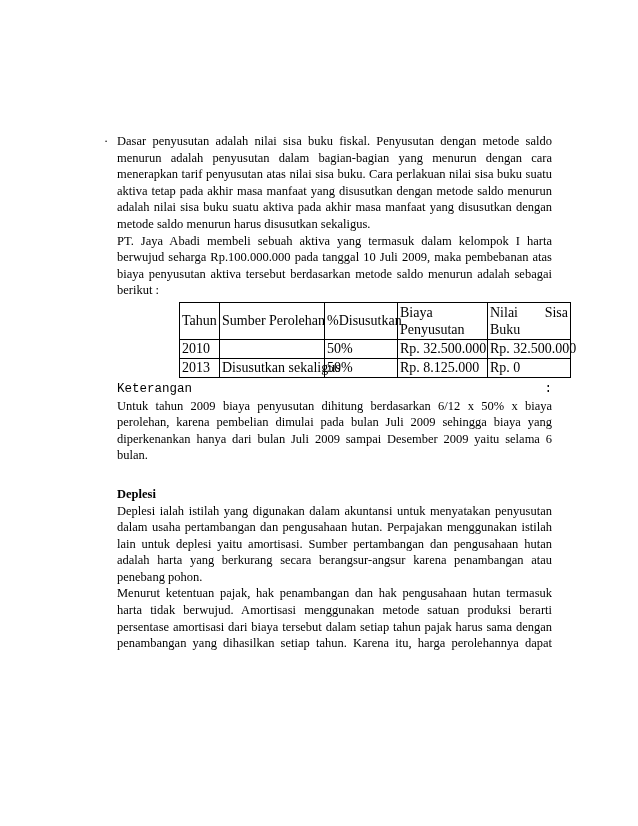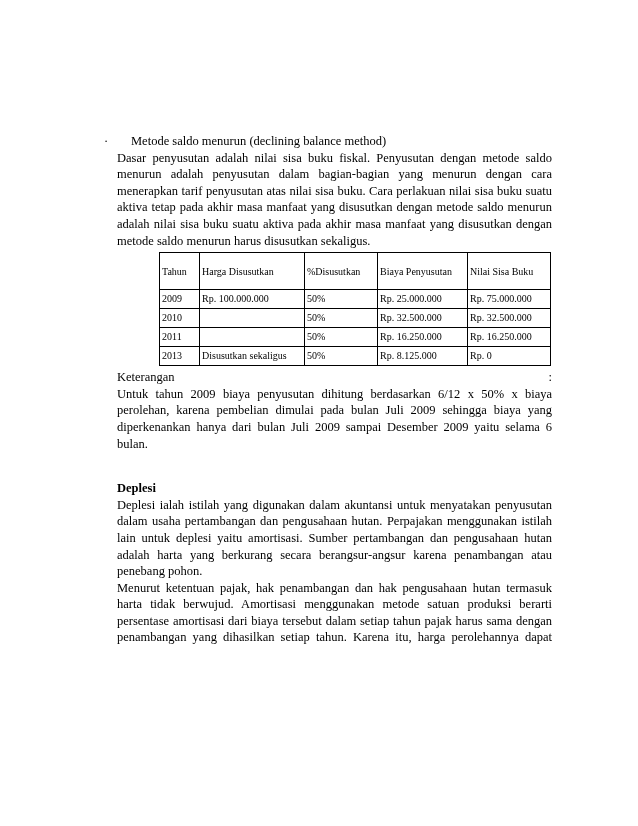--- a/index.html
+++ b/index.html
@@ -12,87 +12,73 @@
   .content {
     position:absolute; left:117px; top:133px; width:435px;
     line-height:16.6px;
   }
   p.just { text-align:justify; }
   p.last-just { text-align:justify; text-align-last:justify; }
   .bullet-line { position:relative; padding-left:14px; }
   .bullet { position:absolute; left:-13px; top:0; }
   .dep-table {
     border-collapse:collapse; table-layout:fixed;
-    width:391px; margin:3px 0 3px 42px; font-size:10px;font-family:Liberation Serif, serif;
+    width:391px; margin:3px 0 3px 62px; font-size:14px;font-family:Liberation Serif, serif;
   }
   .dep-table th, .dep-table td {
     border:1px solid #000; font-weight:normal; text-align:left;
     padding:0 2px; vertical-align:middle;
   }
   .dep-table th { height:37px; line-height:17px; }
   .dep-table td { height:19px; line-height:18px; white-space:nowrap; }
   th.nw { white-space:nowrap; }
   th.wrap { text-align:justify; }
-  .keterangan { display:flex; justify-content:space-between; }
-  .heading { font-weight:bold; margin-top:28px; }
+  .keterangan { display:flex; justify-content:space-between;font-family:Liberation Mono, monospace; }
+  .heading { font-weight:bold; margin-top:22px; }
   .bold { font-weight:normal; }
 </style>
 </head>
 <body>
 
 <div class="page">
   <div class="content">
 
     <div class="bullet-line">
       <span class="bullet">·</span>
-      <span>Metode saldo menurun (declining balance method)</span>
     </div>
 
     <p class="just">Dasar penyusutan adalah nilai sisa buku fiskal. Penyusutan dengan metode saldo menurun adalah penyusutan dalam bagian-bagian yang menurun dengan cara menerapkan tarif penyusutan atas nilai sisa buku. Cara perlakuan nilai sisa buku suatu aktiva tetap pada akhir masa manfaat yang disusutkan dengan metode saldo menurun adalah nilai sisa buku suatu aktiva pada akhir masa manfaat yang disusutkan dengan metode saldo menurun harus disusutkan sekaligus.</p>
 
 
+    <p class="just">PT. Jaya Abadi membeli sebuah aktiva yang termasuk dalam kelompok I harta berwujud seharga Rp.100.000.000 pada tanggal 10 Juli 2009, maka pembebanan atas biaya penyusutan aktiva tersebut berdasarkan metode saldo menurun adalah sebagai berikut :</p>
 
     <table class="dep-table">
       <colgroup>
         <col style="width:40px">
           <col style="width:105px">
           <col style="width:73px">
           <col style="width:90px">
           <col style="width:83px">
       </colgroup>
       <thead>
         <tr>
           <th class="nw">Tahun</th>
-          <th class="nw">Harga Disusutkan</th>
+          <th class="nw">Sumber Perolehan</th>
           <th class="nw">%Disusutkan</th>
           <th class="wrap">Biaya Penyusutan</th>
           <th class="wrap">Nilai Sisa Buku</th>
         </tr>
       </thead>
       <tbody>
         <tr>
-          <td>2009</td>
-          <td>Rp. 100.000.000</td>
-          <td>50%</td>
-          <td>Rp. 25.000.000</td>
-          <td>Rp. 75.000.000</td>
-        </tr>
-        <tr>
           <td>2010</td>
           <td></td>
           <td>50%</td>
           <td>Rp. 32.500.000</td>
           <td>Rp. 32.500.000</td>
-        </tr>
-        <tr>
-          <td>2011</td>
-          <td></td>
-          <td>50%</td>
-          <td>Rp. 16.250.000</td>
-          <td>Rp. 16.250.000</td>
         </tr>
         <tr>
           <td>2013</td>
           <td>Disusutkan sekaligus</td>
           <td>50%</td>
           <td>Rp. 8.125.000</td>
           <td>Rp. 0</td>
         </tr>
       </tbody>
     </table>

